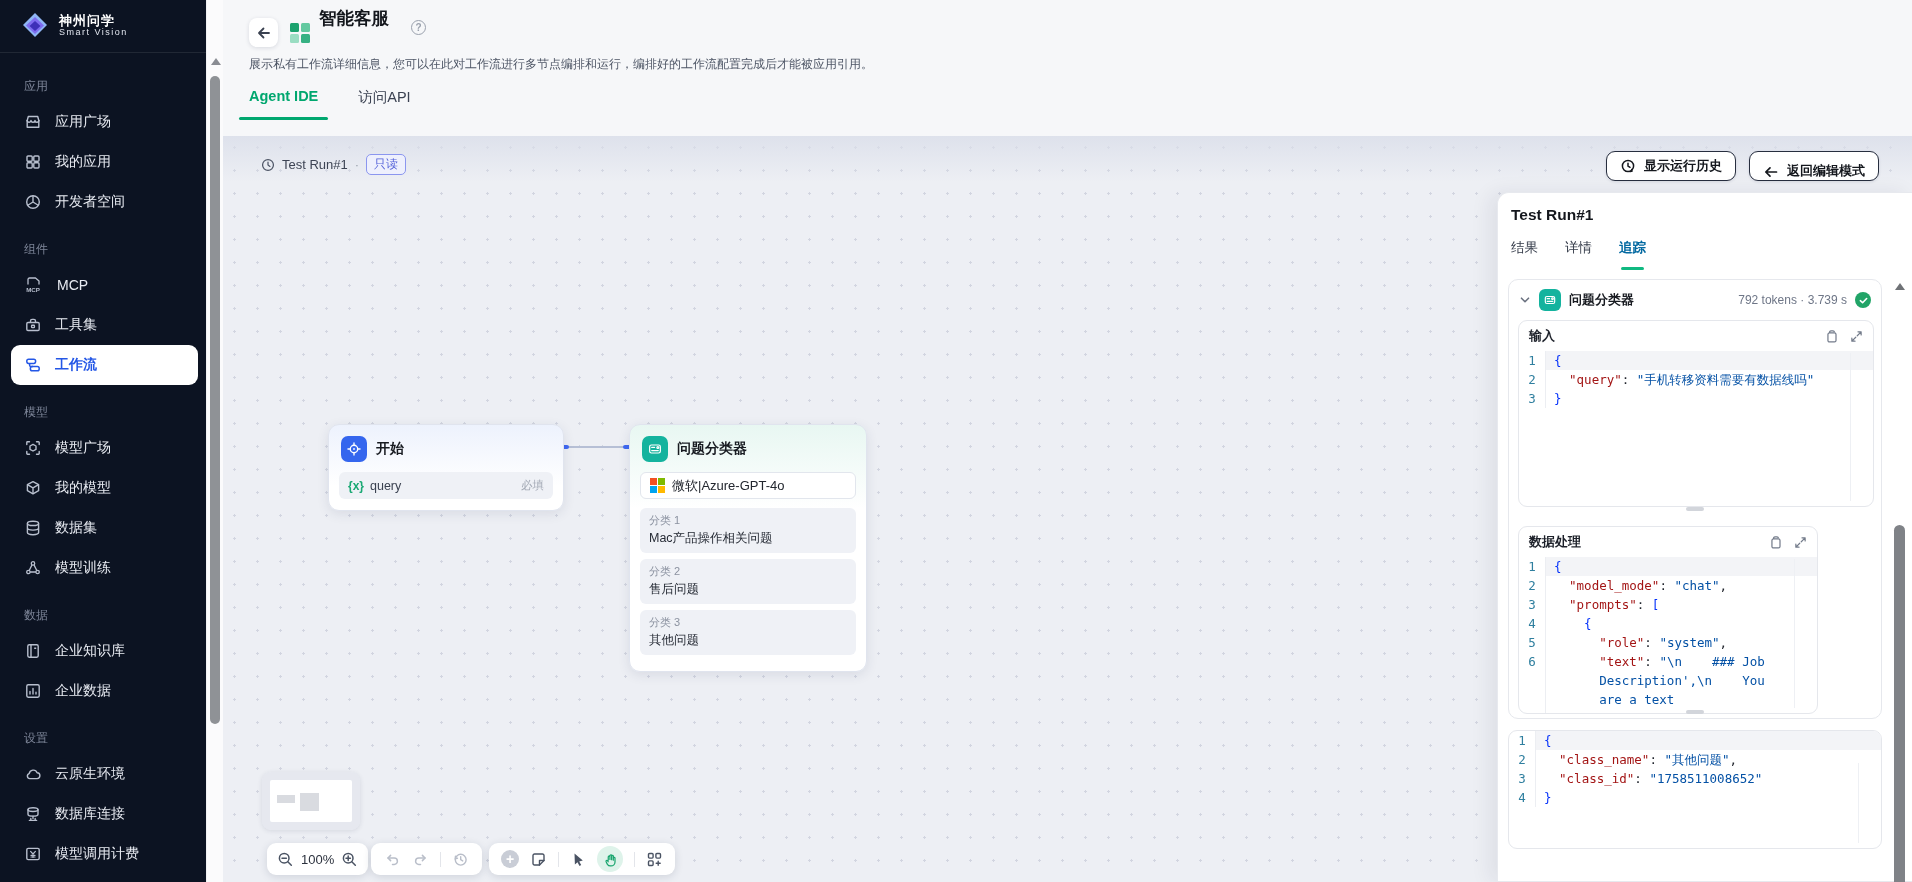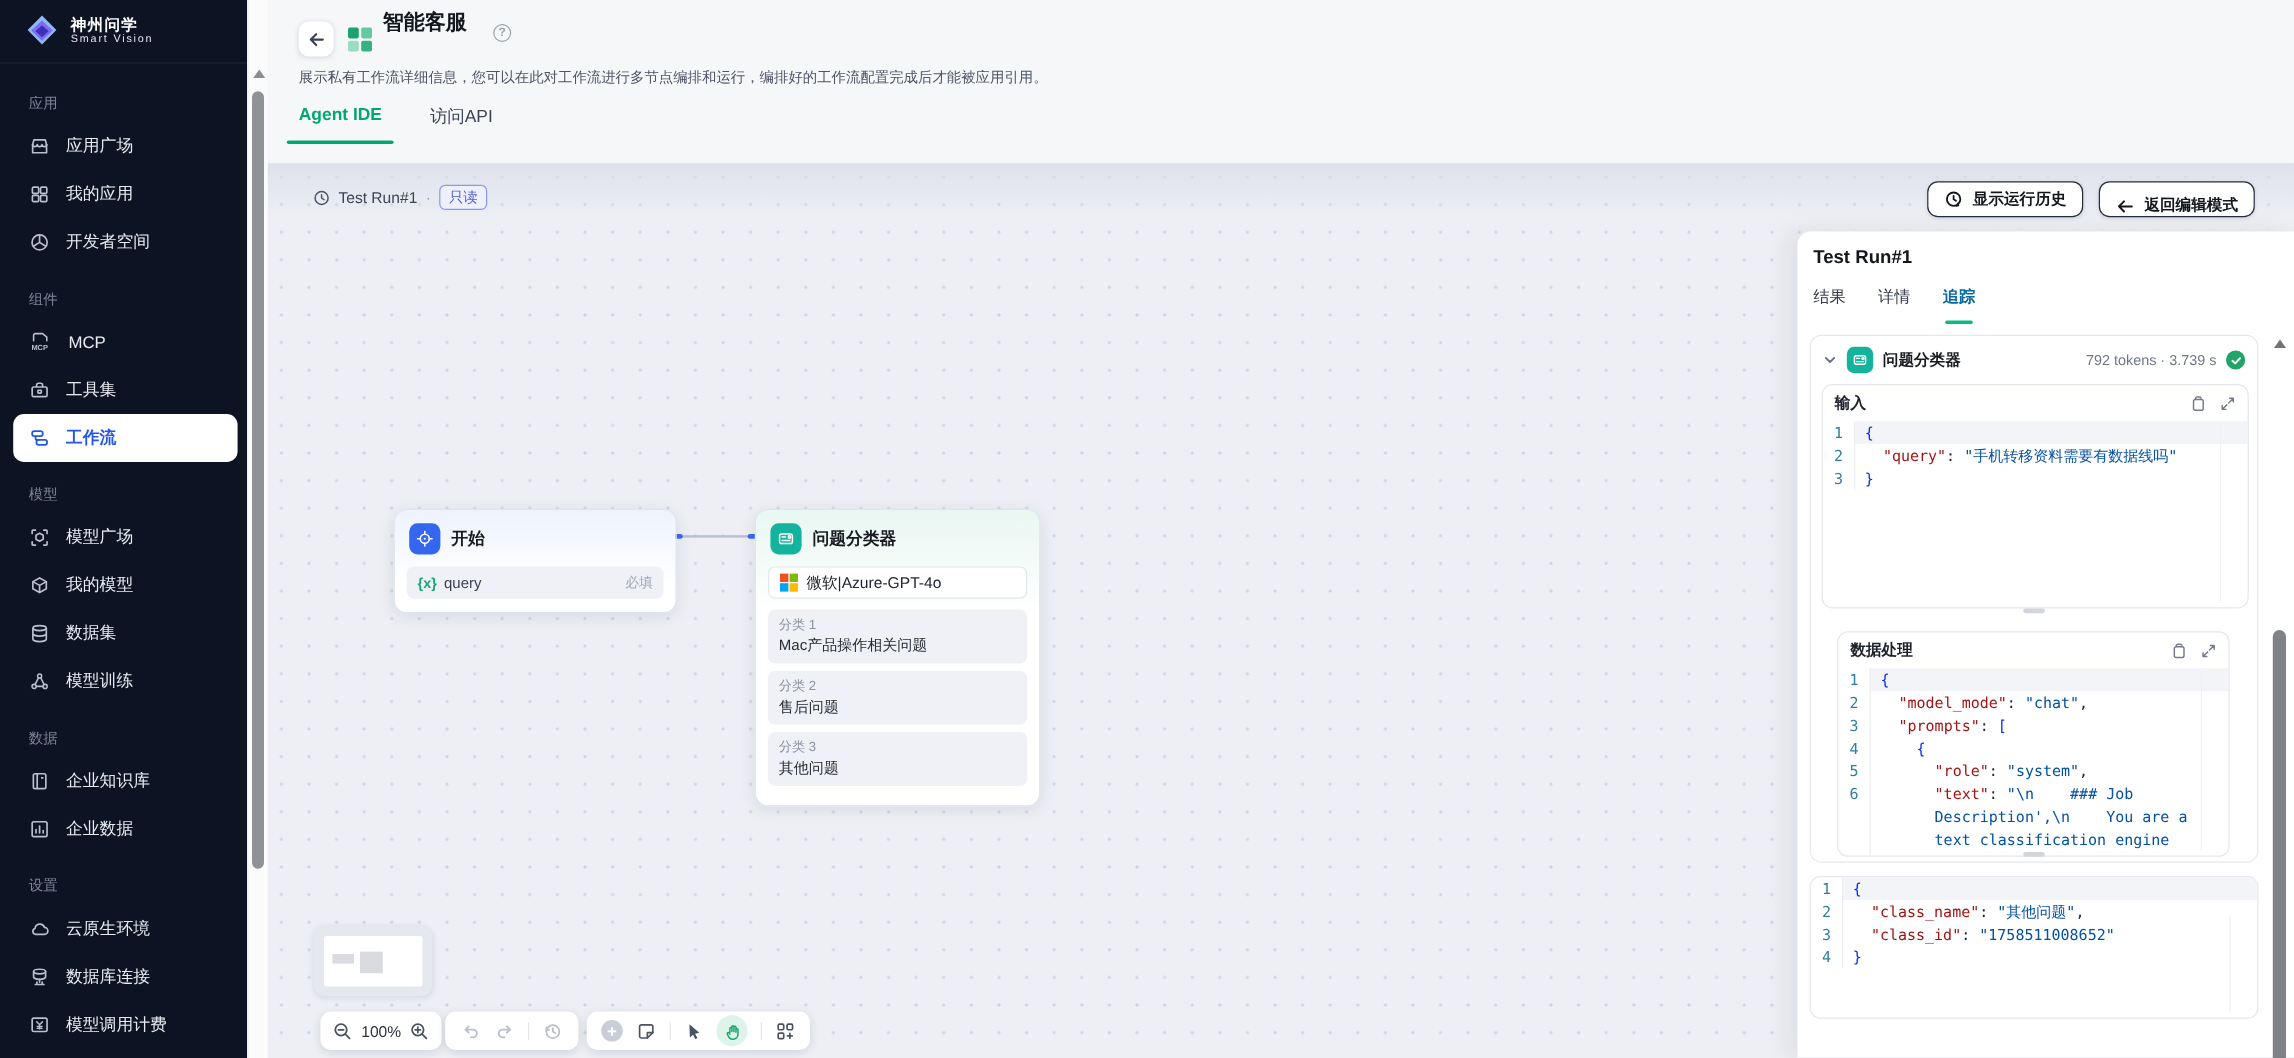--- a/index.html
+++ b/index.html
@@ -98,21 +98,21 @@
   .trace-card { position:absolute; left:10px; top:86px; width:374px; height:440px; border:1px solid #e6e8ed; border-radius:10px; background:#fff; }
   .trace-head { display:flex; align-items:center; gap:8px; padding:9px 10px 8px; }
   .trace-title { font-size:13px; font-weight:bold; color:#181b21; }
   .trace-meta { margin-left:auto; font-size:12px; color:#6e7687; }
   .check-circle { width:16px; height:16px; border-radius:50%; background:#21a467; display:flex; align-items:center; justify-content:center; }
   .chev { color:#6b7280; cursor:pointer; }
   .mini-badge { width:22px; height:22px; border-radius:6px; background:#14b39e; display:flex; align-items:center; justify-content:center; }
 
   .code-box { position:absolute; border:1px solid #e5e7ec; border-radius:9px; background:#fff; overflow:hidden; }
   #box-input { left:9px; top:40px; width:356px; height:187px; }
-  #box-process { left:22px; top:246px; width:327px; height:188px; }
+  #box-process { left:9px; top:246px; width:300px; height:188px; }
   #box-output { position:absolute; left:10px; top:537px; width:374px; height:119px; border:1px solid #e5e7ec; border-radius:9px; background:#fff; overflow:hidden; }
   .code-head { height:30px; display:flex; align-items:center; padding:0 10px; }
   .code-head-title { font-size:13px; font-weight:bold; color:#1d212a; }
   .code-head-icons { margin-left:auto; display:flex; gap:11px; color:#737b8a; }
   .code-rail { position:absolute; right:22px; top:32px; bottom:5px; width:1px; background:#eef0f4; }
   .code-area { font-family:"DejaVu Sans Mono",monospace; font-size:12.5px; line-height:19px; }
   .code-row { display:flex; }
   .code-ln { flex:0 0 26px; text-align:center; color:#2f7f9f; user-select:none; }
   .code-text { flex:1; border-left:1px solid #eceef2; padding-left:8px; padding-right:30px; white-space:pre-wrap; word-break:break-word; color:#22262e; }
   .code-row.hl .code-text { background:#f3f4f7; }

